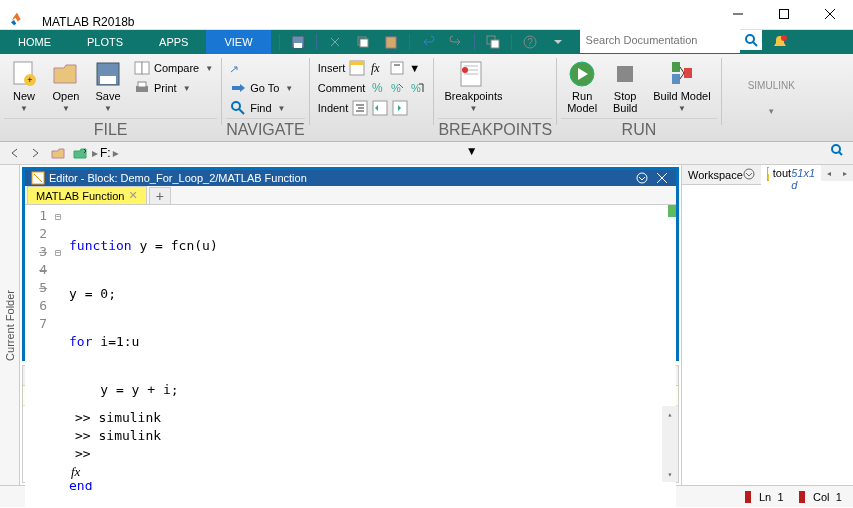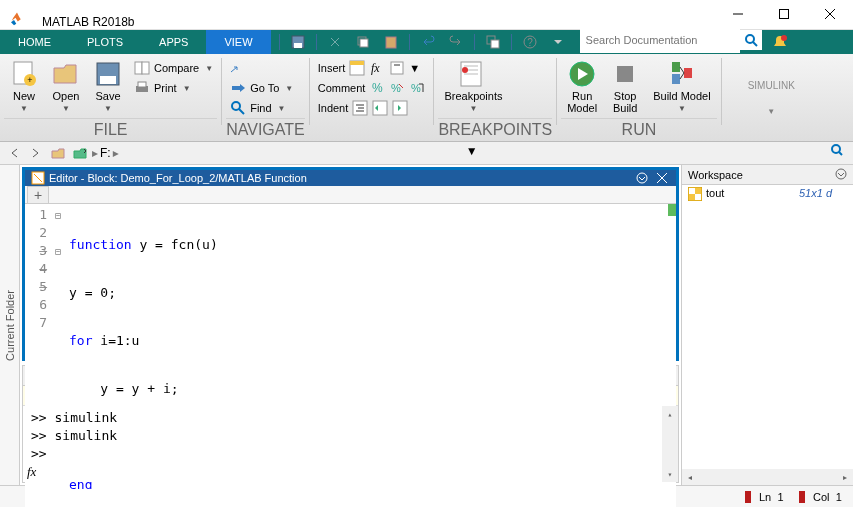--- a/index.html
+++ b/index.html
@@ -74,27 +74,27 @@
 .code-lines div { height: 18px; line-height: 18px; }
 .kw { color: #0000ff; }
 .code-marker { position: absolute; right: 0; top: 0; width: 8px; height: 12px; background: #5ebb5e; }
 
 .cmd-panel { border: 1px solid #ccc; display: flex; flex-direction: column; flex: 1; }
 .cmd-title { background: #f0f0f0; border-bottom: 1px solid #ccc; height: 20px; padding: 0 6px; display: flex; align-items: center; font-size: 11px; }
 .cmd-title .spacer { flex: 1; }
 .cmd-banner { background: #fffde7; border-bottom: 1px solid #ddd; padding: 3px 6px; font-size: 11px; display: flex; align-items: center; }
 .cmd-banner a { color: #0066cc; text-decoration: underline; }
 .cmd-banner .closex { margin-left: auto; color: #000; font-weight: bold; cursor: pointer; }
-.cmd-body { flex: 1; font-family: "Consolas", monospace; font-size: 13px; padding: 4px 8px; overflow: hidden; position: relative; background: #fff; }
+.cmd-body { flex: 1; font-family: "Consolas", monospace; font-size: 13px; padding: 4px 8px; overflow: hidden; position: relative; background: #fff; margin-left: 44px; }
 .cmd-body .line { white-space: pre; height: 18px; }
 .cmd-sb { position: absolute; right: 0; top: 0; width: 16px; height: 100%; background: #f0f0f0; display: flex; flex-direction: column; }
 .cmd-sb .up, .cmd-sb .down { height: 16px; display: flex; align-items: center; justify-content: center; font-size: 8px; color: #666; }
 .fx-icon { position: absolute; left: 4px; bottom: 2px; font-style: italic; font-family: serif; font-size: 13px; }
 
-.right-col { width: 172px; border-left: 1px solid #ccc; display: flex; flex-direction: column; }
+.right-col { width: 172px; border-left: 1px solid #ccc; display: flex; flex-direction: row; }
 .ws-title { background: #f0f0f0; border-bottom: 1px solid #ccc; height: 20px; padding: 0 6px; display: flex; align-items: center; font-size: 11px; }
 .ws-title .spacer { flex: 1; }
 .ws-head { display: flex; border-bottom: 1px solid #ccc; background: #fff; font-size: 11px; }
 .ws-head .col1 { flex: 1; padding: 2px 6px; border-right: 1px solid #ccc; display: flex; align-items: center; }
 .ws-head .col2 { width: 48px; padding: 2px 6px; }
 .ws-head .asc { font-size: 8px; margin-left: 2px; color: #888; }
 .ws-body { flex: 1; background: #fff; overflow: hidden; }
 .ws-row { display: flex; font-size: 11px; padding: 2px 6px; }
 .ws-row .icon { width: 14px; height: 14px; margin-right: 4px; }
 .ws-row .name { flex: 1; }
@@ -465,20 +465,24 @@
             </svg>
           </span>
         <span class="tbtn">
             <svg width="10" height="10">
               <line x1="0" y1="0" x2="10" y2="10" stroke="#fff"></line>
               <line x1="10" y1="0" x2="0" y2="10" stroke="#fff"></line>
             </svg>
           </span>
       </div>
       <div class="tabbar">
+        <div class="filetab">
+          <span>MATLAB Function</span>
+          <span style="color:#999;">✕</span>
+        </div>
         <div class="addtab">+</div>
       </div>
       <div class="code-area">
         <div class="gutter">
           <div>1</div>
           <div><span>2</span> –</div>
           <div><span>3</span> –</div>
           <div><span>4</span> –</div>
           <div>5</div>
           <div>6</div>

